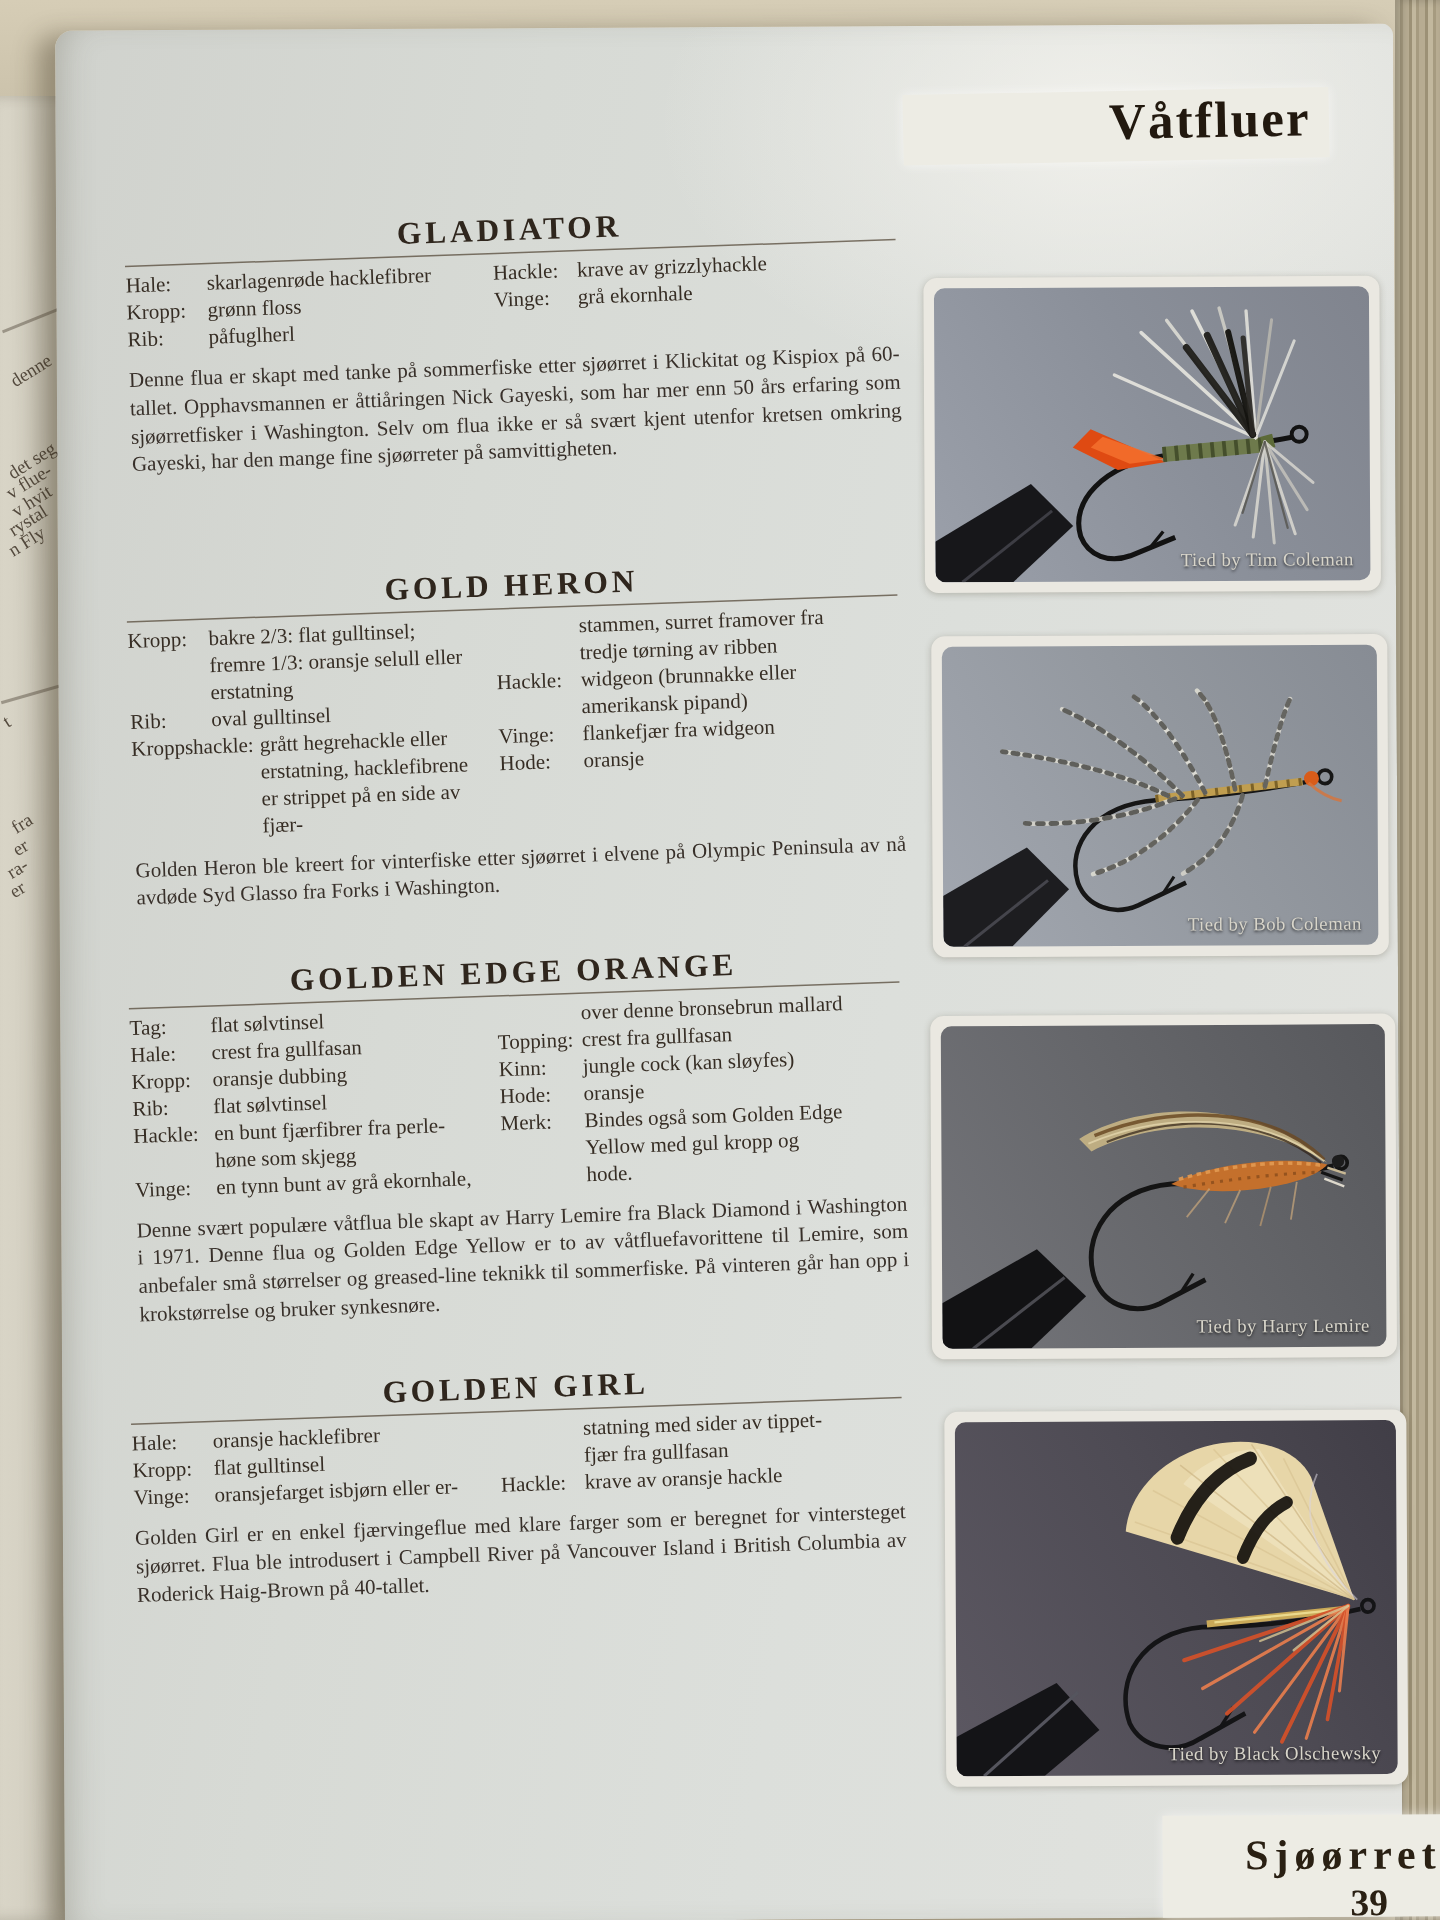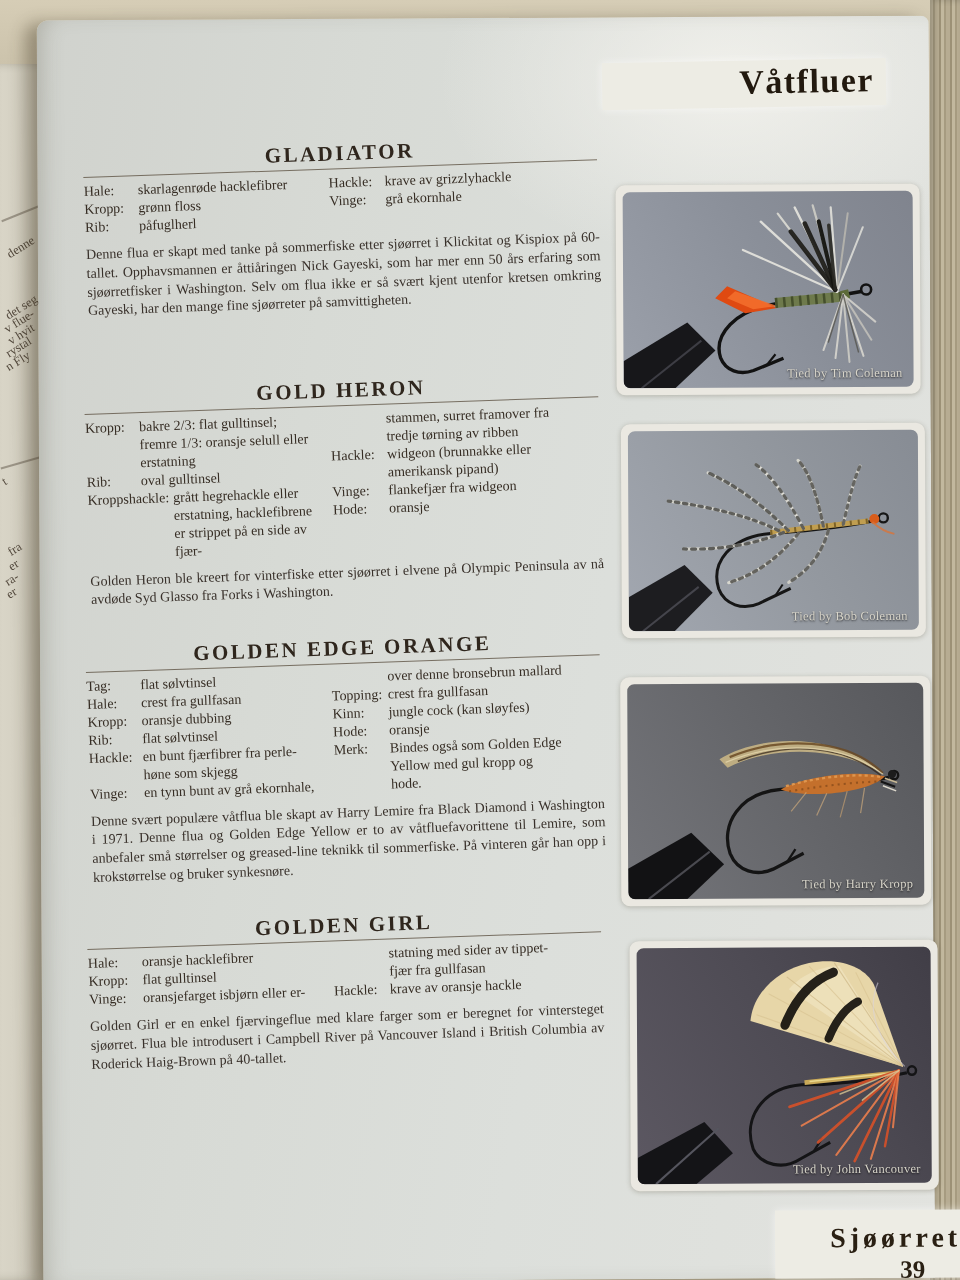--- a/index.html
+++ b/index.html
@@ -394,21 +394,21 @@
           <path d="M108,74 C155,56 210,58 248,88" stroke="#2e2014" stroke-width="1.4" fill="none" opacity=".7"></path>
           <path d="M96,75 C145,55 210,56 250,87" stroke="#e4d6ac" stroke-width="1.2" fill="none" opacity=".8"></path>
         </g>
         <g>
           <line x1="248" y1="94" x2="262" y2="99" stroke="#141414" stroke-width="2"></line>
           <line x1="250" y1="98" x2="263" y2="103" stroke="#ddd8cc" stroke-width="1.5"></line>
           <line x1="252" y1="91" x2="264" y2="95" stroke="#c8b894" stroke-width="1.5"></line>
           <circle cx="259" cy="87" r="4" fill="#1c1c1c"></circle>
         </g>
       </svg>
-      <span class="cap">Tied by Harry Kropp</span>
+      <span class="cap">Tied by Harry Lemire</span>
     </div>
   </div>
 
   <div class="photo" style="left:588px;top:924px;width:294px;height:236px;">
     <div class="ph ph4">
       <svg viewBox="0 0 290 225" preserveAspectRatio="none">
         <polygon points="0,225 58,225 94,196 66,166 0,200" fill="#141417"></polygon>
         <line x1="18" y1="225" x2="80" y2="172" stroke="#55555e" stroke-width="2"></line>
         <g>
           <path d="M266,120 C230,128 192,131 162,131 C122,134 104,164 114,192 C122,208 144,212 160,202 L190,186" stroke="#141416" stroke-width="3" fill="none"></path>
@@ -438,21 +438,21 @@
           <line x1="258" y1="118" x2="196" y2="198" stroke="#e77d4e" stroke-width="2" opacity=".92"></line>
           <line x1="258" y1="118" x2="214" y2="204" stroke="#d4512a" stroke-width="2.6" opacity=".92"></line>
           <line x1="258" y1="118" x2="230" y2="202" stroke="#e77d4e" stroke-width="2" opacity=".92"></line>
           <line x1="258" y1="118" x2="244" y2="190" stroke="#d4512a" stroke-width="2.4" opacity=".92"></line>
           <line x1="258" y1="118" x2="252" y2="172" stroke="#e77d4e" stroke-width="2" opacity=".9"></line>
           <line x1="258" y1="118" x2="200" y2="140" stroke="#d8c694" stroke-width="1.5" opacity=".8"></line>
           <line x1="258" y1="118" x2="222" y2="146" stroke="#d8c694" stroke-width="1.5" opacity=".8"></line>
         </g>
         <path d="M238,34 C225,62 240,92 264,114" stroke="#d8d4de" stroke-width="1.2" fill="none" opacity=".55"></path>
       </svg>
-      <span class="cap">Tied by John Vancouver</span>
+      <span class="cap">Tied by Black Olschewsky</span>
     </div>
   </div>
 
   <div id="footer-strip" class="hl-strip">
     <span class="cat">Sjøørret</span>
     <span class="num">39</span>
   </div>
 
 </div>
 

